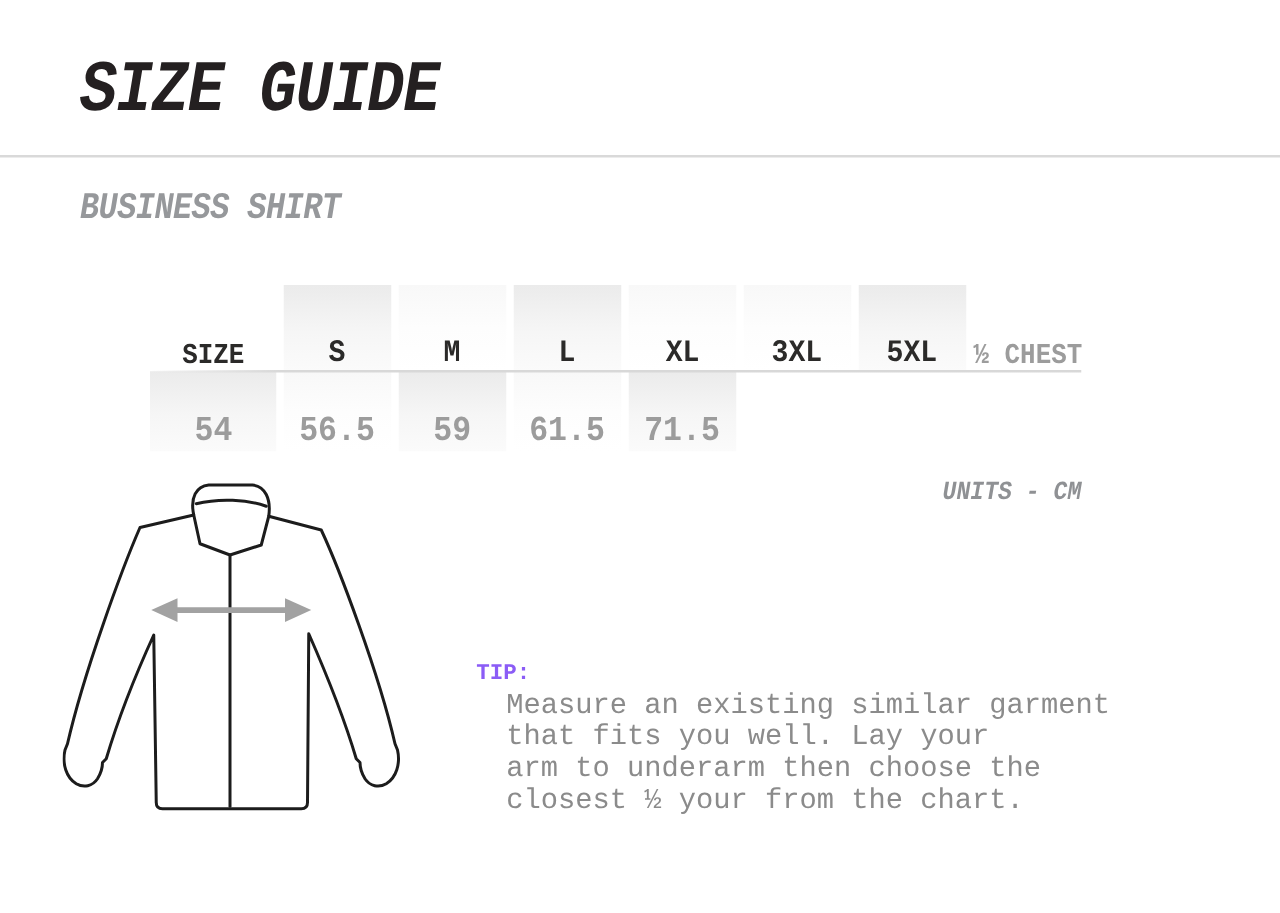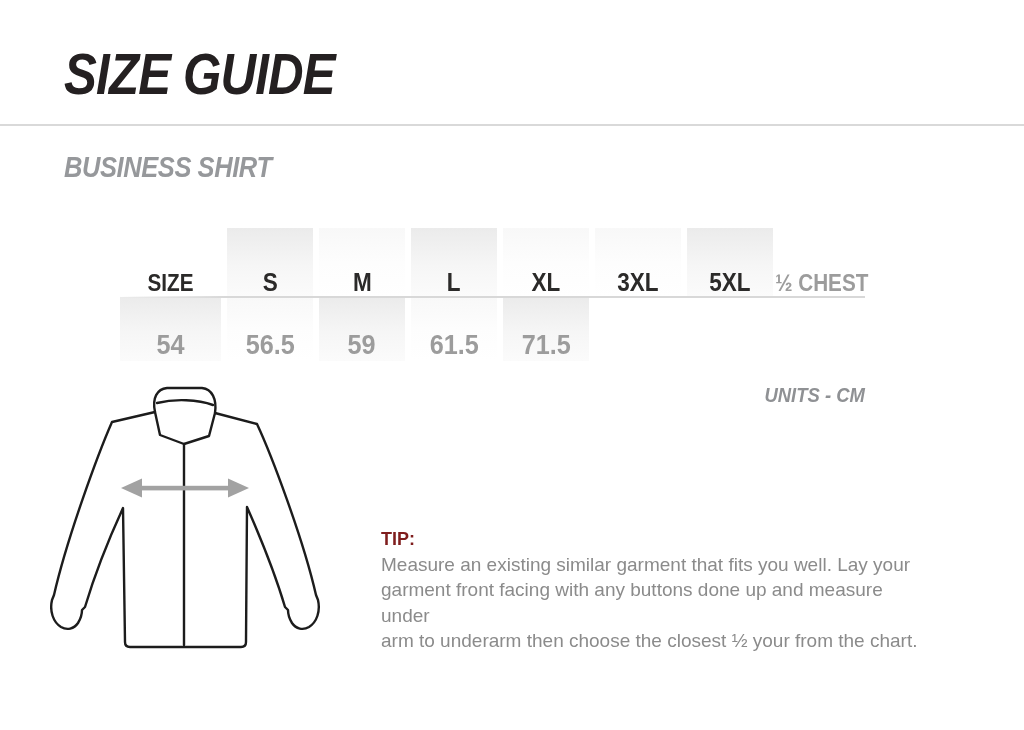--- a/index.html
+++ b/index.html
@@ -1,18 +1,18 @@
 <!DOCTYPE html>
 <html><head>
 <meta charset="utf-8">
 <style>
   html,body{margin:0;padding:0;background:#fff;}
   .page{
     position:relative;width:1024px;height:730px;background:#ffffff;overflow:hidden;
-    font-family:Liberation Sans, sans-serif;
+    font-family:Liberation Mono, monospace;
   }
   
   .title{
     position:absolute;left:64px;top:44px;
     font-size:58px;line-height:60px;font-weight:bold;font-style:italic;
     color:#242021;letter-spacing:-1px;white-space:nowrap;
     transform:scaleX(0.85);transform-origin:left center;
   }
   .top-rule{
     position:absolute;left:0;top:124px;width:1024px;height:2px;background:#d9d9d9;
@@ -43,22 +43,22 @@
     background:linear-gradient(90deg,rgba(216,216,216,0) 0%,#d8d8d8 14%,#d8d8d8 100%);
   }
   .units{
     position:absolute;left:620px;top:383px;width:245px;text-align:right;
     font-size:21px;line-height:24px;font-weight:bold;font-style:italic;
     color:#8f9194;white-space:nowrap;
     transform:scaleX(0.88);transform-origin:right center;
   }
   
   .tip{position:absolute;left:381px;top:527px;width:545px;color:#8b8b8b;}
-  .tip .tip-label{font-size:18px;line-height:25px;font-weight:bold;color:#7f1d1d;}
-  .tip .tip-line{font-size:19px;line-height:25.3px;}
+  .tip .tip-label{font-size:18px;line-height:25px;font-weight:bold;color:#8b5cf6;}
+  .tip .tip-line{font-size:23px;line-height:25.3px;margin-left:24px;}
   
   .shirt{position:absolute;left:50px;top:386px;width:275px;height:270px;}
 </style>
 </head>
 <body>
 
 <div class="page">
 
   <div class="title">SIZE GUIDE</div>
   <div class="top-rule"></div>
@@ -148,17 +148,16 @@
     <g fill="#a2a2a2" stroke="none">
       <rect x="89" y="99.8" width="92" height="4.6"></rect>
       <polygon points="71,102 92,92.5 92,111.5"></polygon>
       <polygon points="199,102 178,92.5 178,111.5"></polygon>
     </g>
   </svg>
 
   <div class="tip">
     <div class="tip-label">TIP:</div>
     <div class="tip-line">Measure an existing similar garment that fits you well. Lay your</div>
-    <div class="tip-line">garment front facing with any buttons done up and measure under</div>
     <div class="tip-line">arm to underarm then choose the closest ½ your from the chart.</div>
   </div>
 
 </div>
 
 </body></html>

